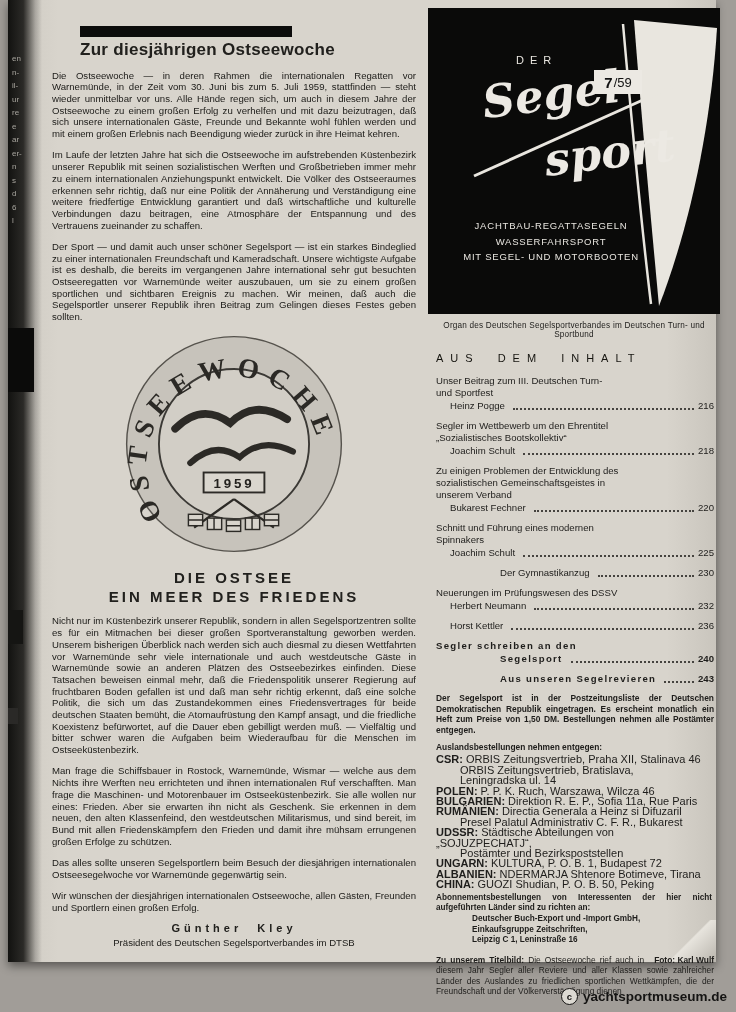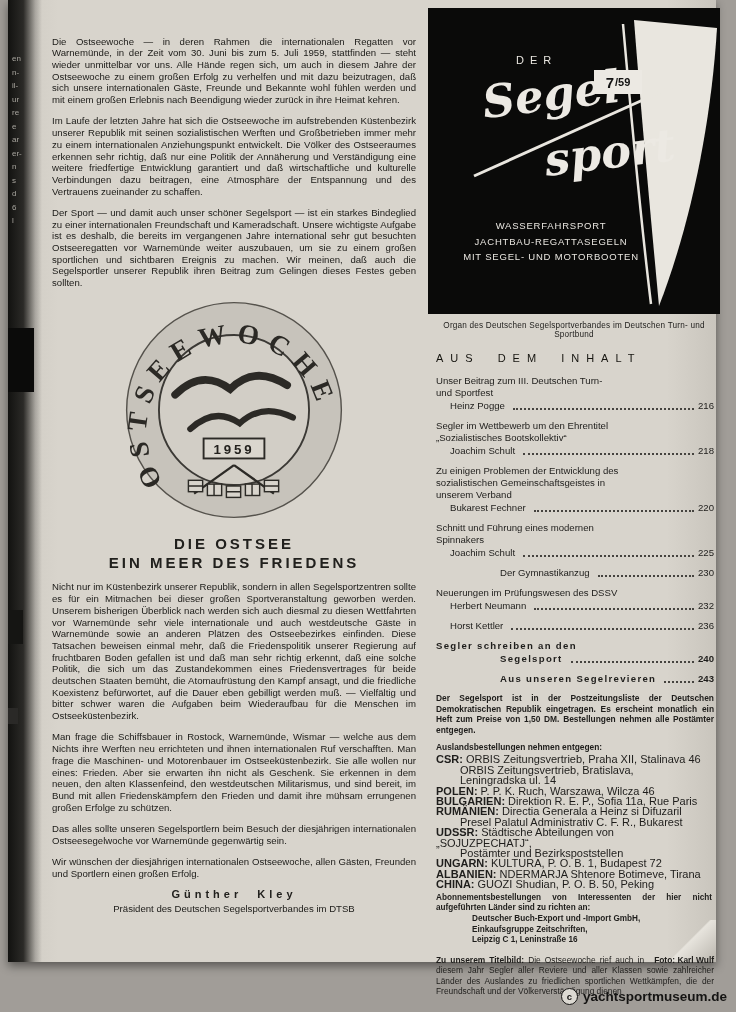--- a/index.html
+++ b/index.html
@@ -40,21 +40,21 @@
   .rightcol{position:absolute;left:420px;top:8px;width:292px;color:#1e1d1b;}
   .masthead{position:relative;height:306px;background:#0a0a09;overflow:hidden;}
   .mh-svg{position:absolute;left:0;top:0;width:100%;height:100%;}
   .mh-der{position:absolute;left:88px;top:46px;color:#e9e6e0;font-size:11px;letter-spacing:6px;z-index:2;}
   .mh-script{position:absolute;color:#ece9e3;font-family:"DejaVu Serif",serif;font-style:italic;font-weight:bold;z-index:2;}
   .mh-segel{left:54px;top:60px;font-size:45px;transform:rotate(-7deg);}
   .mh-sport{left:116px;top:118px;font-size:45px;transform:rotate(-7deg);}
   .issue-badge{position:absolute;left:166px;top:62px;width:48px;height:24px;background:#ece9e3;color:#111;
     display:flex;align-items:center;justify-content:center;gap:1px;z-index:3;}
   .issue-no{font-size:15px;font-weight:bold;}
-  .issue-yr{font-size:11px;font-weight:bold;}
+  .issue-yr{font-size:13px;}
   .mh-taglines{position:absolute;left:4px;top:210px;width:238px;text-align:center;color:#e9e6e0;z-index:2;}
   .tagline{font-size:9.5px;letter-spacing:.8px;line-height:15.5px;}
   .organ{margin-top:7px;font-size:8.2px;text-align:center;letter-spacing:.2px;}
 
   .toc{margin-top:13px;padding:0 6px 0 8px;}
   .toc-header{font-size:11px;letter-spacing:7px;word-spacing:8px;color:#15140f;margin-bottom:11px;}
   .toc-item{font-size:9.6px;margin-bottom:8px;}
   .toc-item.bold{font-weight:bold;letter-spacing:1.3px;}
   .toc-title{white-space:pre-line;line-height:12px;}
   .toc-title:empty{display:none;}
@@ -98,20 +98,24 @@
 d
 6
 l</div>
   </div>
   <div class="black-tab"></div>
   <div class="edge-mark1"></div>
   <div class="edge-mark2"></div>
   <div class="page-curl"></div>
 
   <div class="leftcol">
+    <div class="titleblock">
+      <div class="bar"></div>
+      <div class="title">Zur diesjährigen Ostseewoche</div>
+    </div>
     <p class="para">Die Ostseewoche — in deren Rahmen die internationalen Regatten vor Warnemünde, in der Zeit vom 30. Juni bis zum 5. Juli 1959, stattfinden — steht wieder unmittelbar vor uns. Alle Hände regen sich, um auch in diesem Jahre der Ostseewoche zu einem großen Erfolg zu verhelfen und mit dazu beizutragen, daß sich unsere internationalen Gäste, Freunde und Bekannte wohl fühlen werden und mit einem großen Erlebnis nach Beendigung wieder zurück in ihre Heimat kehren.</p>
     <p class="para">Im Laufe der letzten Jahre hat sich die Ostseewoche im aufstrebenden Küstenbezirk unserer Republik mit seinen sozialistischen Werften und Großbetrieben immer mehr zu einem internationalen Anziehungspunkt entwickelt. Die Völker des Ostseeraumes erkennen sehr richtig, daß nur eine Politik der Annäherung und Verständigung eine weitere friedfertige Entwicklung garantiert und daß wirtschaftliche und kulturelle Verbindungen dazu beitragen, eine Atmosphäre der Entspannung und des Vertrauens zueinander zu schaffen.</p>
     <p class="para">Der Sport — und damit auch unser schöner Segelsport — ist ein starkes Bindeglied zu einer internationalen Freundschaft und Kameradschaft. Unsere wichtigste Aufgabe ist es deshalb, die bereits im vergangenen Jahre international sehr gut besuchten Ostseeregatten vor Warnemünde weiter auszubauen, um sie zu einem großen sportlichen und sichtbaren Ereignis zu machen. Wir meinen, daß auch die Segelsportler unserer Republik ihren Beitrag zum Gelingen dieses Festes geben sollten.</p>
 
     <div class="emblem-wrap">
       <svg viewBox="0 0 240 240">
         <circle cx="120" cy="120" r="113" fill="#c7c3bb" stroke="#55524c" stroke-width="1.5"></circle>
         <circle cx="120" cy="120" r="79" fill="#d2cec6" stroke="#3b3935" stroke-width="2"></circle>
         <path id="ringPath" d="M 46,196 A 92,92 0 1 1 194,196" fill="none"></path>
         <text font-family="'Liberation Serif', serif" font-size="29" font-weight="bold" fill="#2b2925" letter-spacing="9">
@@ -163,22 +167,22 @@
         <path d="M 46,168 L 246,78" stroke="#e9e6df" stroke-width="3" fill="none"></path>
       </svg>
       <div class="mh-der">DER</div>
       <div class="mh-script mh-segel">Segel</div>
       <div class="mh-script mh-sport">sport</div>
       <div class="issue-badge">
         <span class="issue-no">7</span>
         <span class="issue-yr">/59</span>
       </div>
       <div class="mh-taglines">
+        <div class="tagline">JACHTBAU-REGATTASEGELN</div>
         <div class="tagline">WASSERFAHRSPORT</div>
-        <div class="tagline">JACHTBAU-REGATTASEGELN</div>
         <div class="tagline">MIT SEGEL- UND MOTORBOOTEN</div>
       </div>
     </div>
     <div class="organ">Organ des Deutschen Segelsportverbandes im Deutschen Turn- und Sportbund</div>
 
     <div class="toc">
       <div class="toc-header">AUS DEM INHALT</div>
 
       <div class="toc-item">
         <div class="toc-title">Unser Beitrag zum III. Deutschen Turn-

